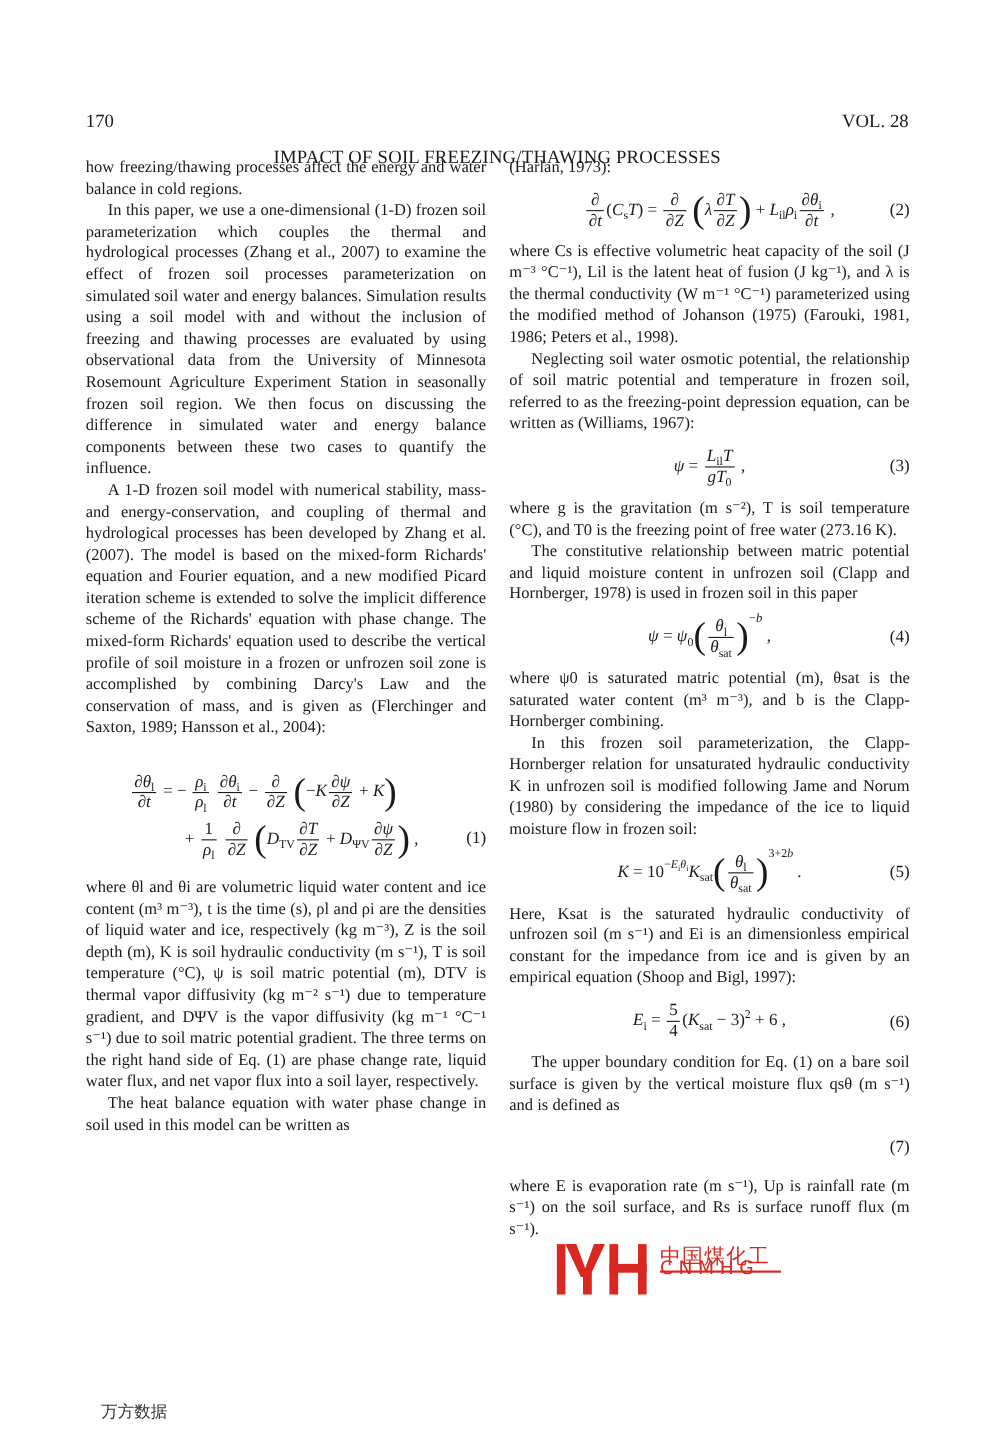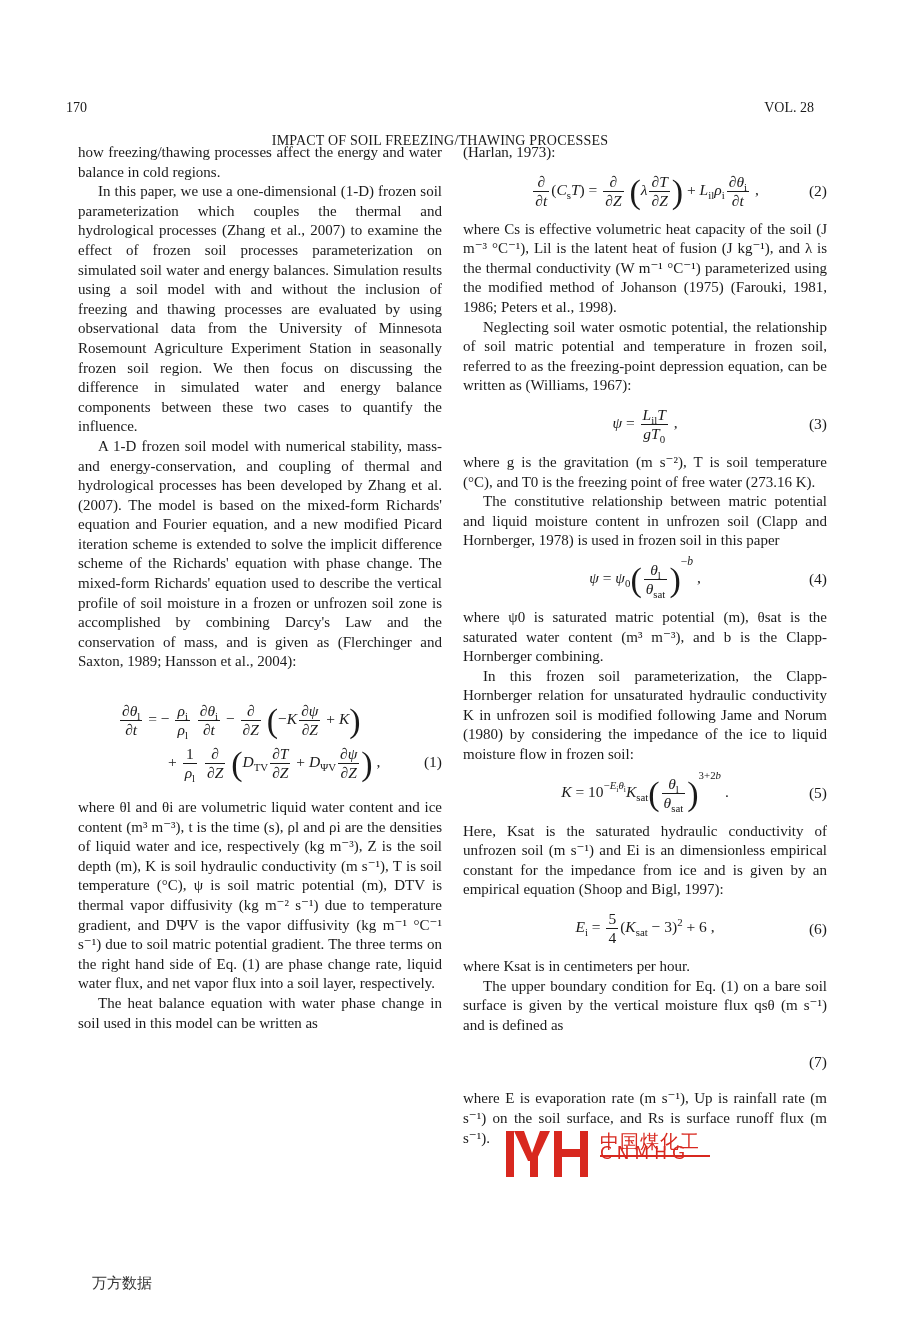--- a/index.html
+++ b/index.html
@@ -1,21 +1,21 @@
 <!DOCTYPE html>
 <html><head>
 <meta charset="utf-8">
 <style>
   html, body { margin: 0; padding: 0; background: #ffffff; }
   body {
     width: 904px; height: 1320px; position: relative; overflow: hidden;
     font-family: "Liberation Serif", "DejaVu Serif", serif;
     color: #1a1a1a;
   }
-  .header { position: absolute; top: 100px; left: 66px; width: 748px; height: 20px; font-size: 14px; }
+  .header { position: absolute; top: 100px; left: 78px; width: 748px; height: 20px; font-size: 17px; }
   .header .pnum { position: absolute; left: 0; top: 0; }
   .header .rtitle { position: absolute; left: 0; right: 0; text-align: center; top: 0; letter-spacing: 0.2px; margin-top: 33px; }
   .header .vol { position: absolute; right: 0; top: 0; }
 
   .col { position: absolute; top: 143px; width: 364px; font-size: 15px; line-height: 19.6px; text-align: justify; }
   .col.left { left: 78px; }
   .col.right { left: 463px; }
 
   p { margin: 0; }
   p.ind { text-indent: 20px; }
@@ -168,21 +168,20 @@
   <p>Here, Ksat is the saturated hydraulic conductivity of unfrozen soil (m s⁻¹) and Ei is an dimensionless empirical constant for the impedance from ice and is given by an empirical equation (Shoop and Bigl, 1997):</p>
 
   <div class="eq">
     <i>E</i><sub>i</sub> = <span class="frac">
         <span>5</span>
         <span>4</span>
       </span>(<i>K</i><sub>sat</sub> − 3)<sup>2</sup> + 6 ,
     <span class="num">(6)</span>
   </div>
 
-  <p>where Ksat is in centimeters per hour.</p>
   <p class="ind">The upper boundary condition for Eq. (1) on a bare soil surface is given by the vertical moisture flux qsθ (m s⁻¹) and is defined as</p>
 
   <div class="eq" style="height:34px;">
     <span class="num">(7)</span>
   </div>
 
   <p>where E is evaporation rate (m s⁻¹), Up is rainfall rate (m s⁻¹) on the soil surface, and Rs is surface runoff flux (m s⁻¹).</p>
 </div>
 
 <div class="watermark-logo">

